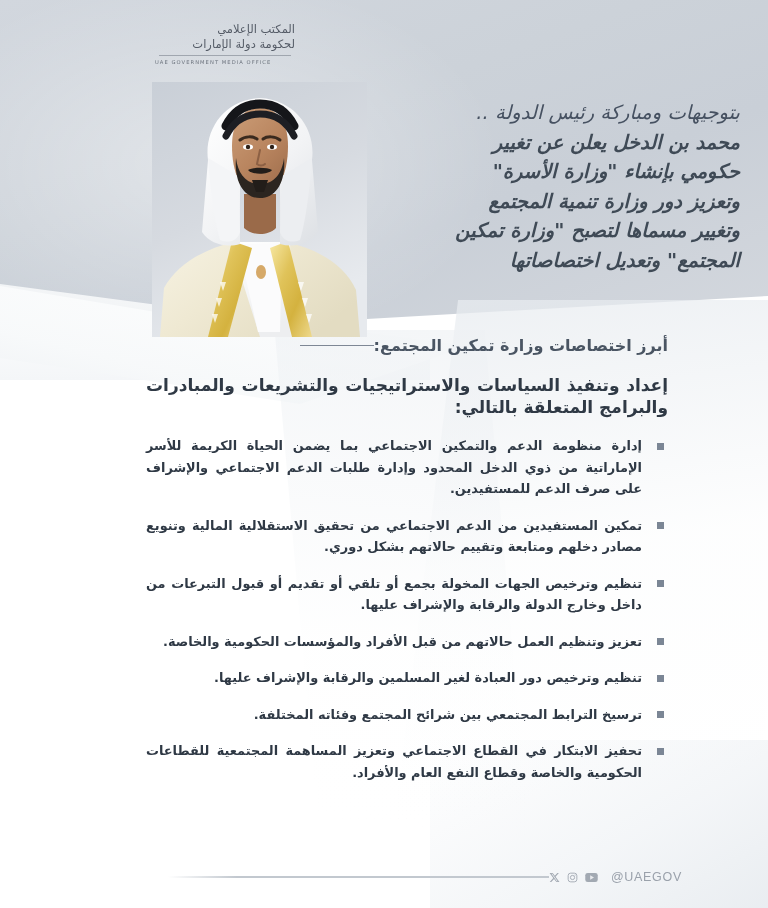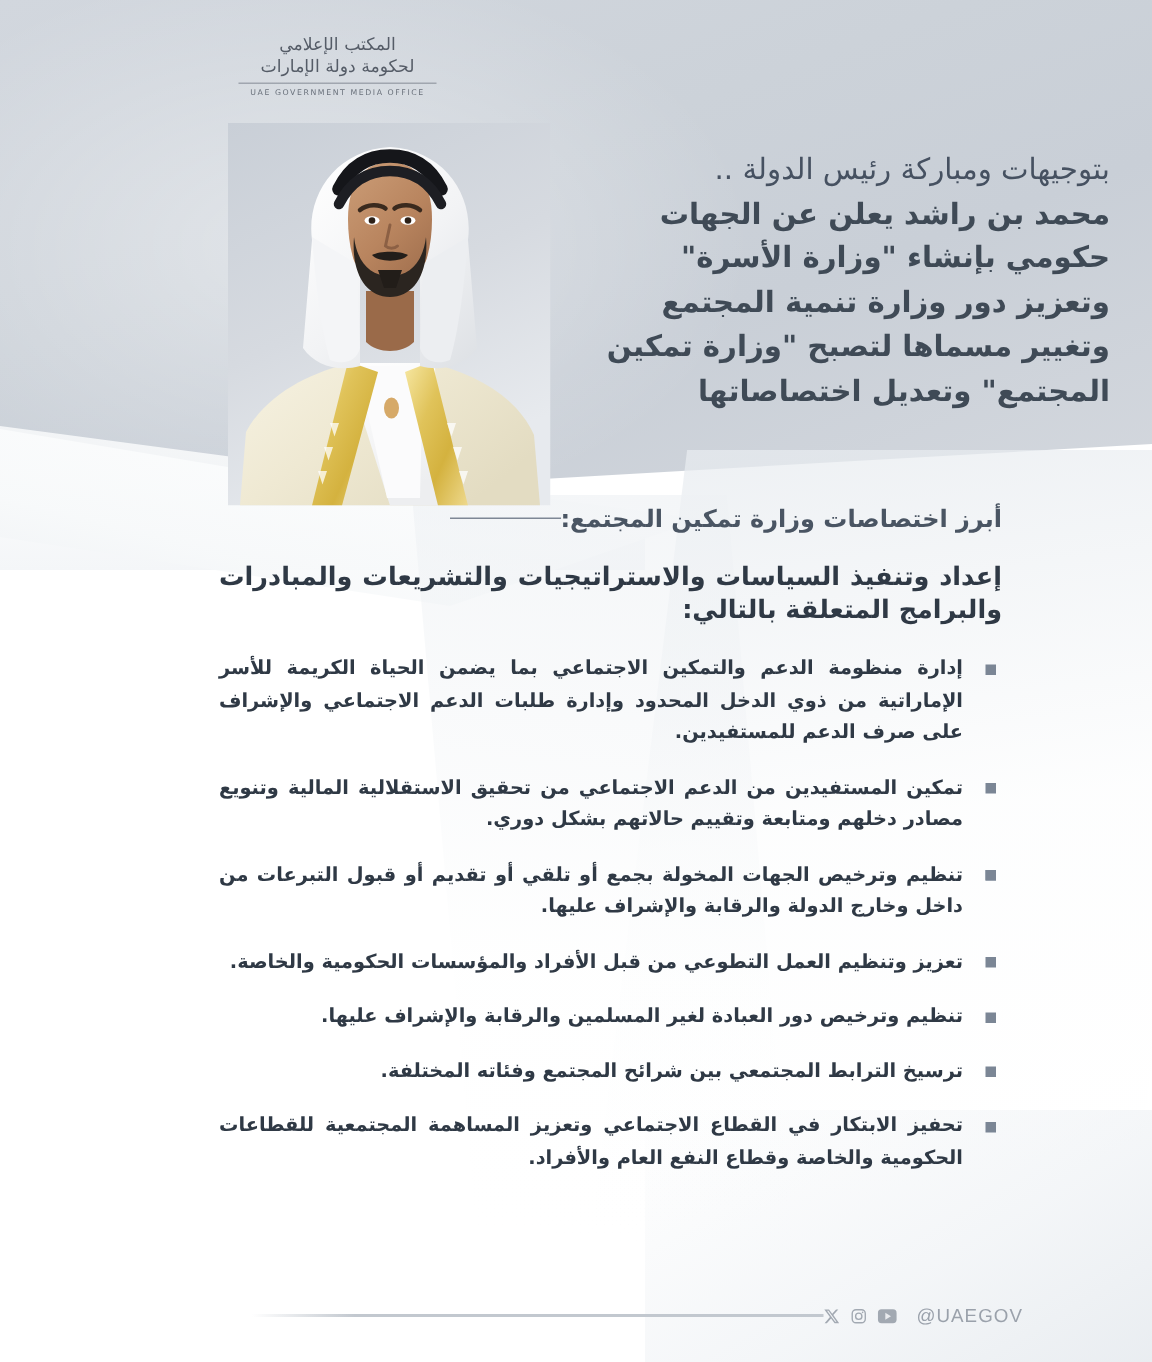--- a/index.html
+++ b/index.html
@@ -77,21 +77,20 @@
     width: 338px; height: 168px;
     background: linear-gradient(150deg, rgba(255,255,255,0) 0%, rgba(234,238,242,0.55) 60%, rgba(226,231,236,0.75) 100%);
     pointer-events: none;
   }
 
   
   .logo {
     position: absolute;
     left: 155px; top: 22px;
     width: 140px;
-    text-align: center;
     color: #5d6470;
     direction: rtl;
   }
   .logo-ar1, .logo-ar2 {
     font-size: 11.5px;
     letter-spacing: .5px;
     line-height: 15px;
     white-space: nowrap;
     color: #555c67;
   }
@@ -125,20 +124,21 @@
     position: absolute;
     right: 28px;
     top: 98px;
     width: 412px;
     text-align: right;
     direction: rtl;
     color: #3f4a56;
     font-size: 19.5px;
     line-height: 29.5px;
     font-weight: bold;
+    font-style: italic;
   }
   .headline .lead { font-weight: normal; color: #465161; }
 
   
   .section-head {
     position: absolute;
     right: 100px;
     top: 336px;
     width: 568px;
     display: flex;
@@ -342,21 +342,21 @@
 
         <path d="M84 76 C82 100 92 116 108 116 C124 116 134 100 132 76 C130 92 122 102 108 102 C94 102 86 92 84 76 Z" fill="#2b2520"></path>
         <path d="M96 88 C101 85 115 85 120 88 C116 93 100 93 96 88 Z" fill="#231e1a"></path>
         <path d="M100 98 L116 98 L112 110 L104 110 Z" fill="#221d19"></path>
       </g>
     </svg>
   </div>
 
   <div class="headline">
     <div class="lead">بتوجيهات ومباركة رئيس الدولة ..</div>
-    <div>محمد بن راشد يعلن عن الجهات</div>
+    <div>محمد بن الدخل يعلن عن تغيير</div>
     <div>حكومي بإنشاء "وزارة الأسرة"</div>
     <div>وتعزيز دور وزارة تنمية المجتمع</div>
     <div>وتغيير مسماها لتصبح "وزارة تمكين</div>
     <div>المجتمع" وتعديل اختصاصاتها</div>
   </div>
 
   <div class="section-head">
     <div class="section-title">أبرز اختصاصات وزارة تمكين المجتمع:</div>
     <div class="section-rule"></div>
   </div>
@@ -375,21 +375,21 @@
       </li>
       <li class="bullet">
         <span class="marker"></span>
       </li>
       <li class="bullet">
         <span class="marker"></span>
         <span>تنظيم وترخيص الجهات المخولة بجمع أو تلقي أو تقديم أو قبول التبرعات من داخل وخارج الدولة والرقابة والإشراف عليها.</span>
       </li>
       <li class="bullet">
         <span class="marker"></span>
-        <span>تعزيز وتنظيم العمل التطوعي من قبل الأفراد والمؤسسات الحكومية والخاصة.</span>
+        <span>تعزيز وتنظيم العمل حالاتهم من قبل الأفراد والمؤسسات الحكومية والخاصة.</span>
       </li>
       <li class="bullet short">
         <span class="marker"></span>
         <span>تنظيم وترخيص دور العبادة لغير المسلمين والرقابة والإشراف عليها.</span>
       </li>
       <li class="bullet short">
         <span class="marker"></span>
         <span>ترسيخ الترابط المجتمعي بين شرائح المجتمع وفئاته المختلفة.</span>
       </li>
       <li class="bullet">

